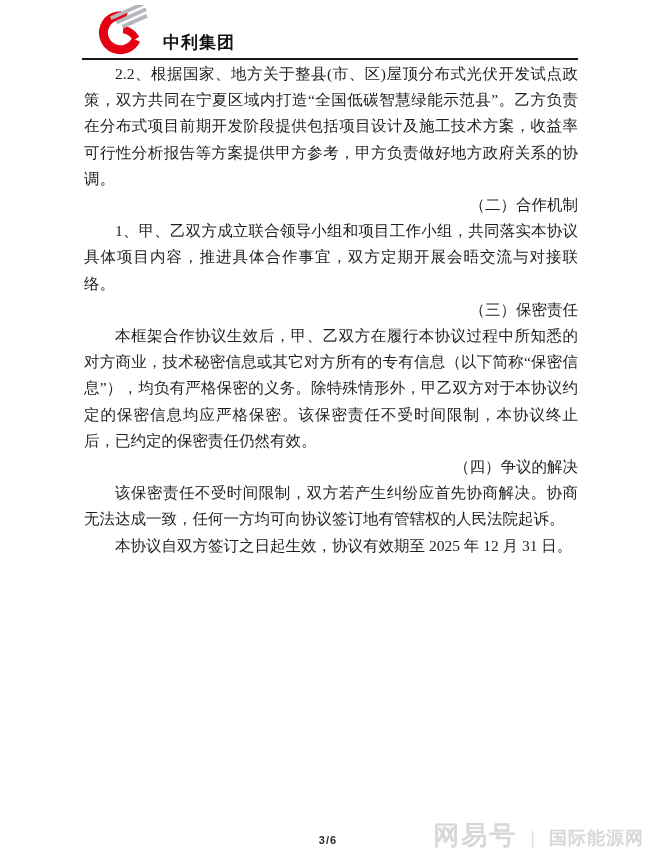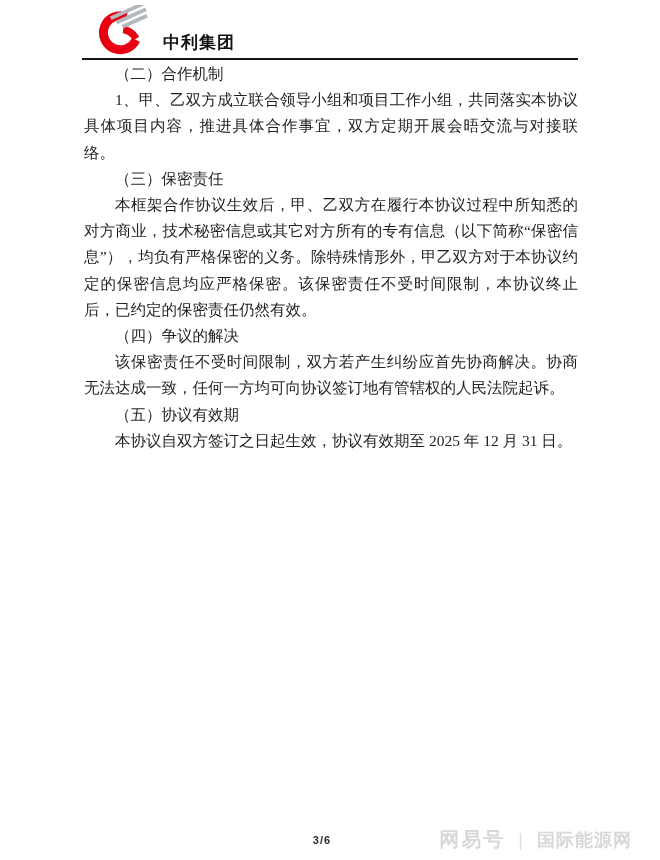--- a/index.html
+++ b/index.html
@@ -28,36 +28,36 @@
     margin-left:7px;margin-bottom:3px;letter-spacing:1px;white-space:nowrap;
   }
   .header-rule{border-bottom:2px solid #161616;margin-top:1px;}
 
   
   .doc-body{
     position:absolute;top:61px;left:84px;width:494px;
     font-size:15.5px;line-height:26.2px;text-align:justify;
   }
   .doc-body p{margin:0;text-indent:2em;word-break:break-all;}
-  .doc-body p.heading{text-align:left;}
+  .doc-body p.heading{text-align:right;}
 
   
-  .doc-footer{position:absolute;left:0;right:16px;bottom:0;height:46px;padding-left:48px;}
+  .doc-footer{position:absolute;left:0;right:4px;bottom:0;height:46px;padding-left:48px;}
   .page-num{
     position:absolute;left:0;right:0;bottom:14px;text-align:center;
     font-family:"Liberation Sans","DejaVu Sans",sans-serif;
     font-weight:bold;font-size:11px;color:#2a2a2a;letter-spacing:1px;
   }
   .watermark{
     position:absolute;right:12px;bottom:7px;white-space:nowrap;
     font-family:"Liberation Sans","DejaVu Sans",sans-serif;
     font-weight:bold;font-size:18px;color:var(--wm-color);
     text-shadow:0.5px 0.5px 0 #ffffff;letter-spacing:1px;
   }
-  .wm-brand{font-size:20px;letter-spacing:2px;}
+  .wm-brand{font-size:26px;letter-spacing:2px;}
   .wm-div{font-weight:normal;color:#e0e0e0;margin:0 7px;font-size:18px;}
 </style>
 </head>
 <body>
 
 <div class="page">
 
   <header class="doc-header">
     <div class="logo-row">
       <svg class="logo-mark" viewBox="0 0 64 58" aria-hidden="true">
@@ -68,27 +68,27 @@
           <rect x="22" y="9" width="36" height="4.2"></rect>
           <rect x="26" y="16" width="30" height="4.2"></rect>
         </g>
       </svg>
       <span class="logo-text">中利集团</span>
     </div>
     <div class="header-rule"></div>
   </header>
 
   <main class="doc-body" id="paragraph-container">
+      <p class="body">2.2、根据国家、地方关于整县(市、区)屋顶分布式光伏开发试点政策，双方共同在宁夏区域内打造“全国低碳智慧绿能示范县”。乙方负责在分布式项目前期开发阶段提供包括项目设计及施工技术方案，收益率可行性分析报告等方案提供甲方参考，甲方负责做好地方政府关系的协调。</p>
       <p class="heading">（二）合作机制</p>
       <p class="body">1、甲、乙双方成立联合领导小组和项目工作小组，共同落实本协议具体项目内容，推进具体合作事宜，双方定期开展会晤交流与对接联络。</p>
       <p class="heading">（三）保密责任</p>
       <p class="body">本框架合作协议生效后，甲、乙双方在履行本协议过程中所知悉的对方商业，技术秘密信息或其它对方所有的专有信息（以下简称“保密信息”），均负有严格保密的义务。除特殊情形外，甲乙双方对于本协议约定的保密信息均应严格保密。该保密责任不受时间限制，本协议终止后，已约定的保密责任仍然有效。</p>
       <p class="heading">（四）争议的解决</p>
       <p class="body">该保密责任不受时间限制，双方若产生纠纷应首先协商解决。协商无法达成一致，任何一方均可向协议签订地有管辖权的人民法院起诉。</p>
-      <p class="heading">（五）协议有效期</p>
       <p class="body">本协议自双方签订之日起生效，协议有效期至 2025 年 12 月 31 日。</p>
     </main>
 
   <footer class="doc-footer">
     <span class="page-num">3/6</span>
     <div class="watermark">
       <span class="wm-brand">网易号</span>
       <span class="wm-div">|</span>
       <span class="wm-source">国际能源网</span>
     </div>

